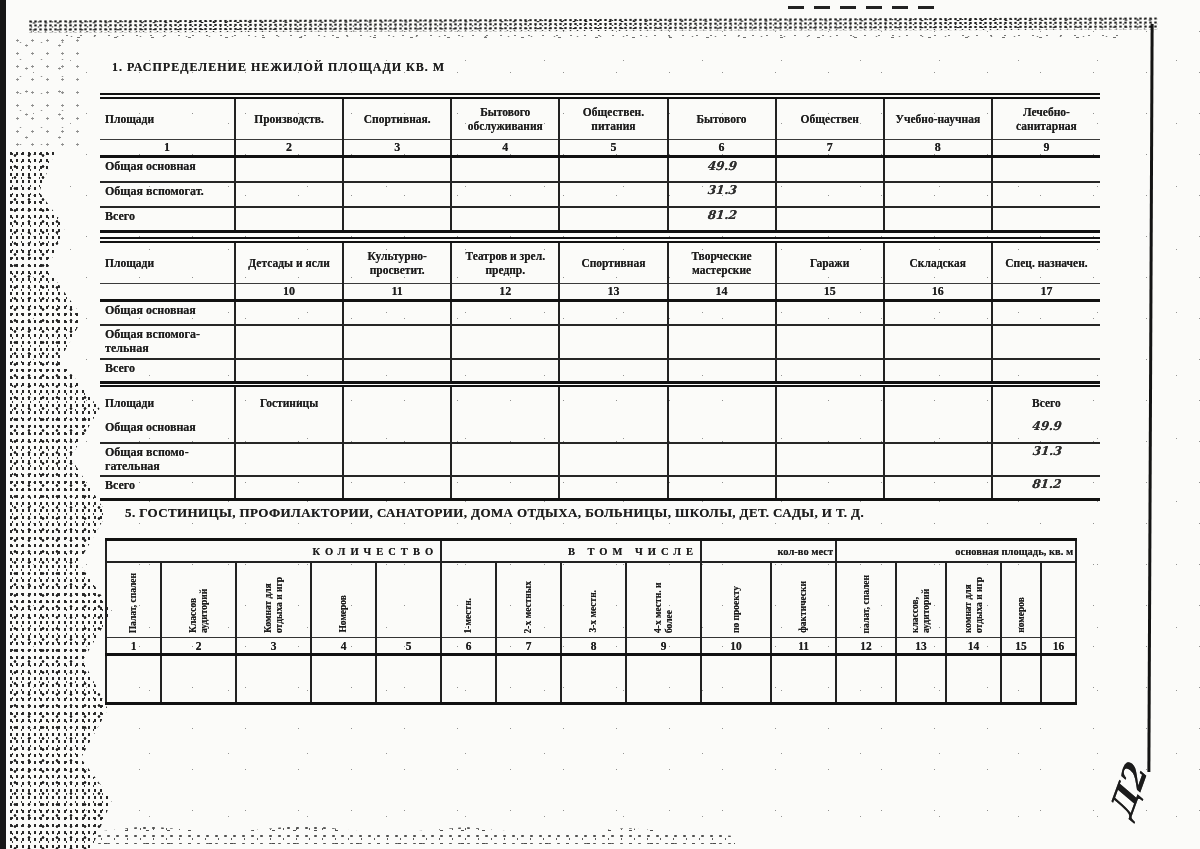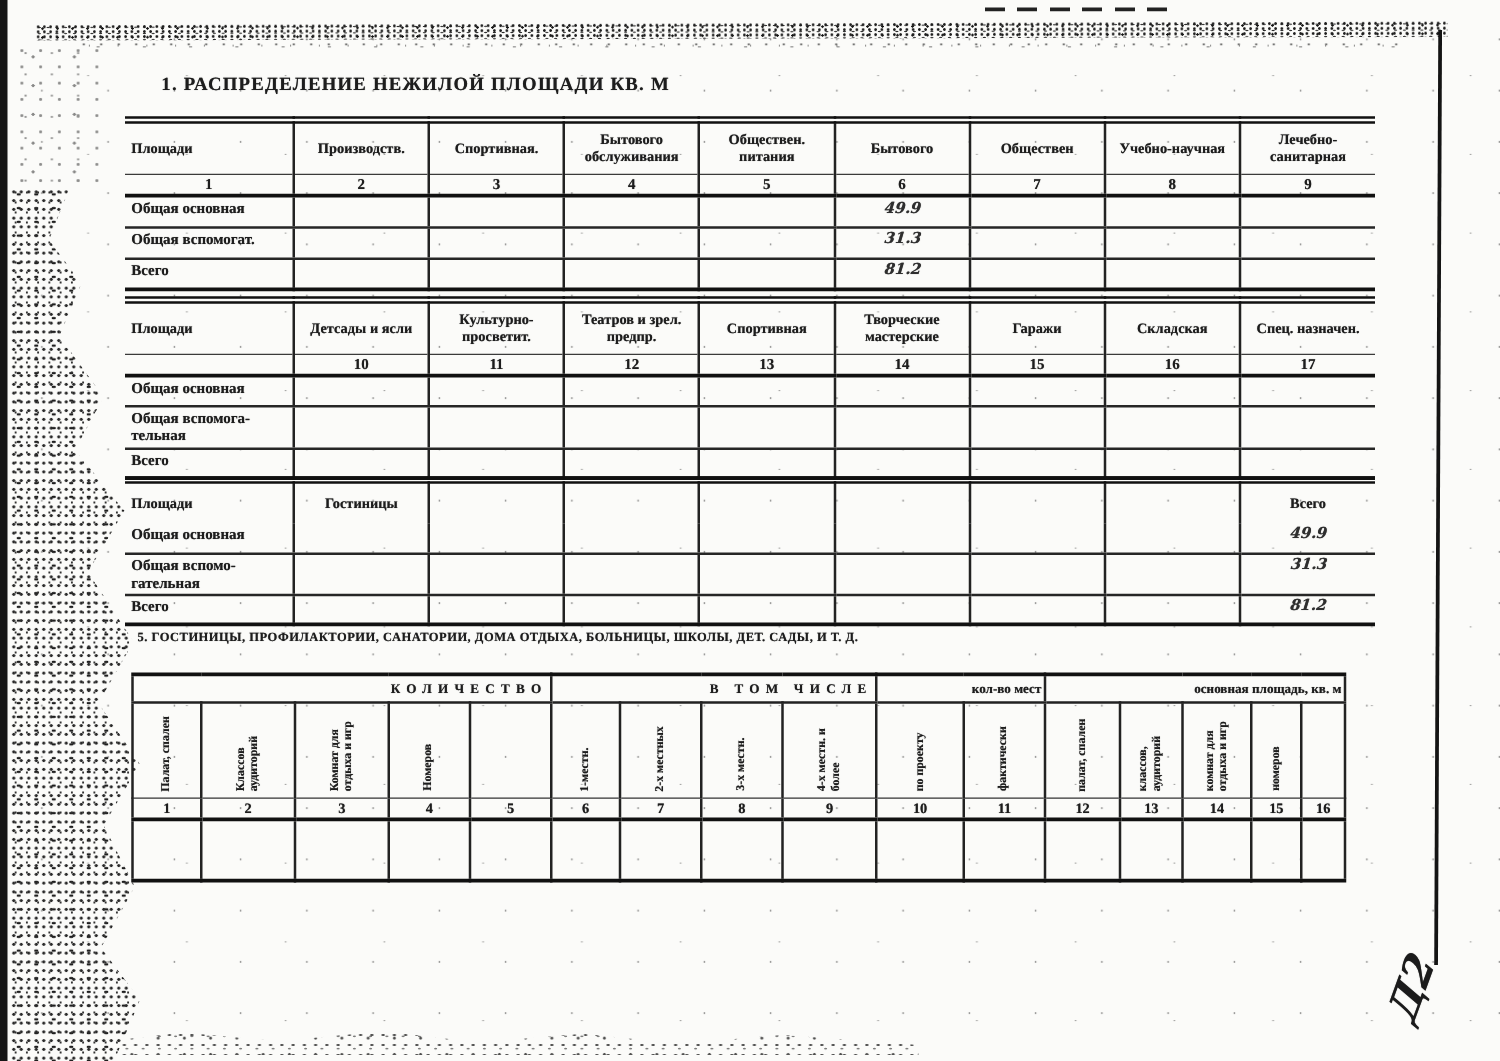--- a/index.html
+++ b/index.html
@@ -36,22 +36,22 @@
   .page-noise{position:absolute;left:0;top:0;width:1200px;height:849px;pointer-events:none;
     background-image:radial-gradient(#2a2a2a .7px,transparent 1px),radial-gradient(#333 .6px,transparent .9px);
     background-size:53px 41px,79px 63px;background-position:7px 11px,31px 29px;opacity:.5;}
   .corner-mark{
     position:absolute;left:1103px;top:770px;font-family:"DejaVu Serif",serif;
     font-style:italic;font-weight:bold;font-size:33px;color:#1b1b1b;
     transform:rotate(-70deg) skewX(-10deg);
   }
 
   
-  .title1{position:absolute;left:112px;top:60px;font-size:15px;font-weight:bold;letter-spacing:1px;margin-left:17px;}
-  .title5{position:absolute;left:110px;top:505px;font-size:10px;font-weight:bold;letter-spacing:.4px;white-space:nowrap;}
+  .title1{position:absolute;left:112px;top:60px;font-size:12px;font-weight:bold;letter-spacing:1px;}
+  .title5{position:absolute;left:125px;top:505px;font-size:13px;font-weight:bold;letter-spacing:.4px;white-space:nowrap;}
 
   
   table{border-collapse:collapse;table-layout:fixed;position:absolute;}
   .t13{left:100px;width:1000px;border-top:6px double #111;border-bottom:3px solid #111;}
   #table1{top:93px;}  #table2{top:237px;}  #table3{top:381px;}
   .t13 th,.t13 td{border-left:2px solid #222;padding:1px 5px;vertical-align:top;overflow:hidden;}
   .t13 th:first-child,.t13 td:first-child{border-left:none;}
   .t13 .hdr th{font-size:11.5px;font-weight:bold;text-align:center;vertical-align:middle;line-height:1.25;}
   #table1 .hdr th{height:38px;} #table2 .hdr th{height:38px;} #table3 .hdr th{height:30px;}
   .t13 .nums td{font-size:12px;font-weight:bold;text-align:center;height:15px;

